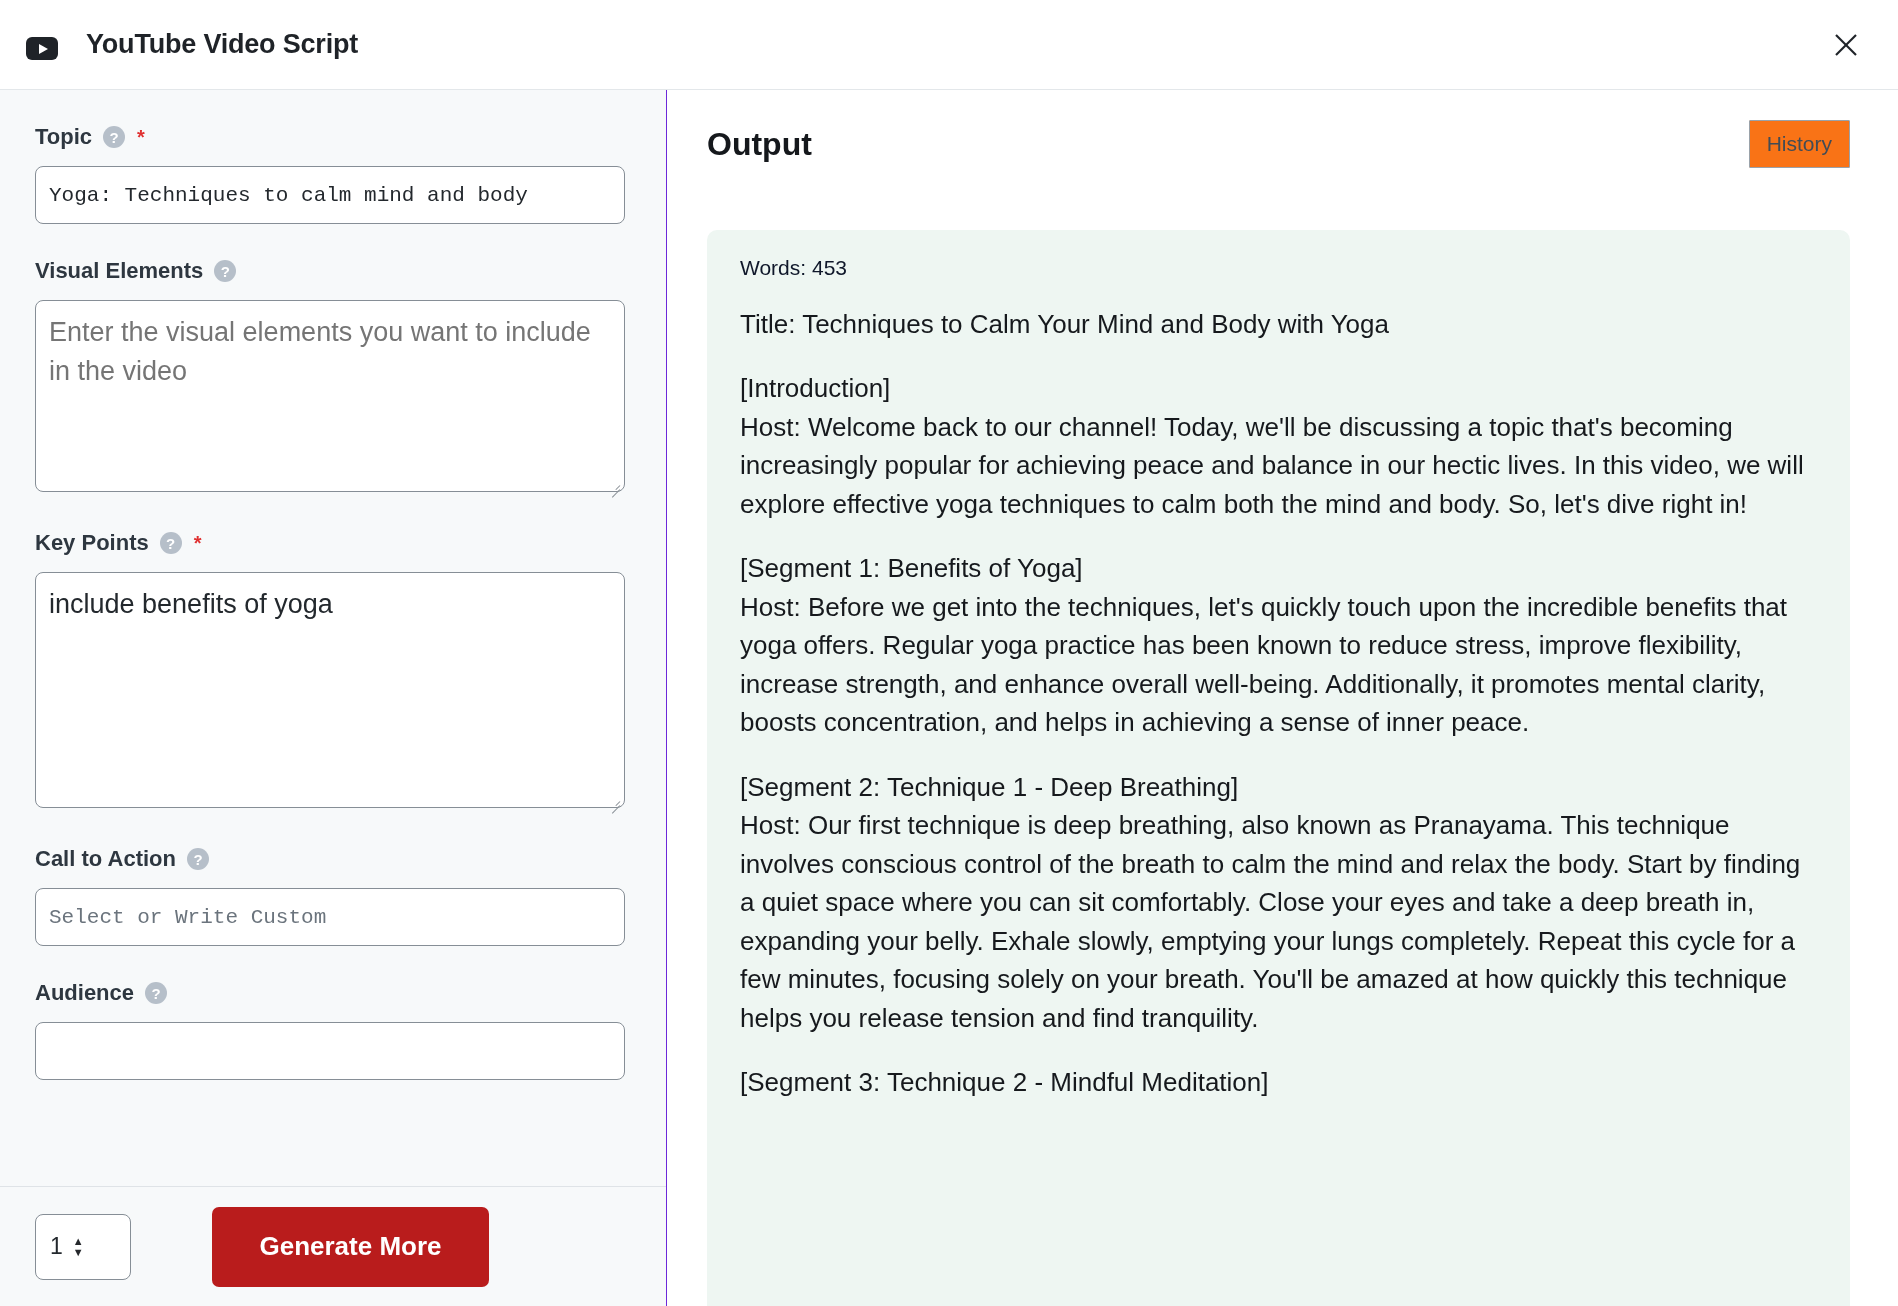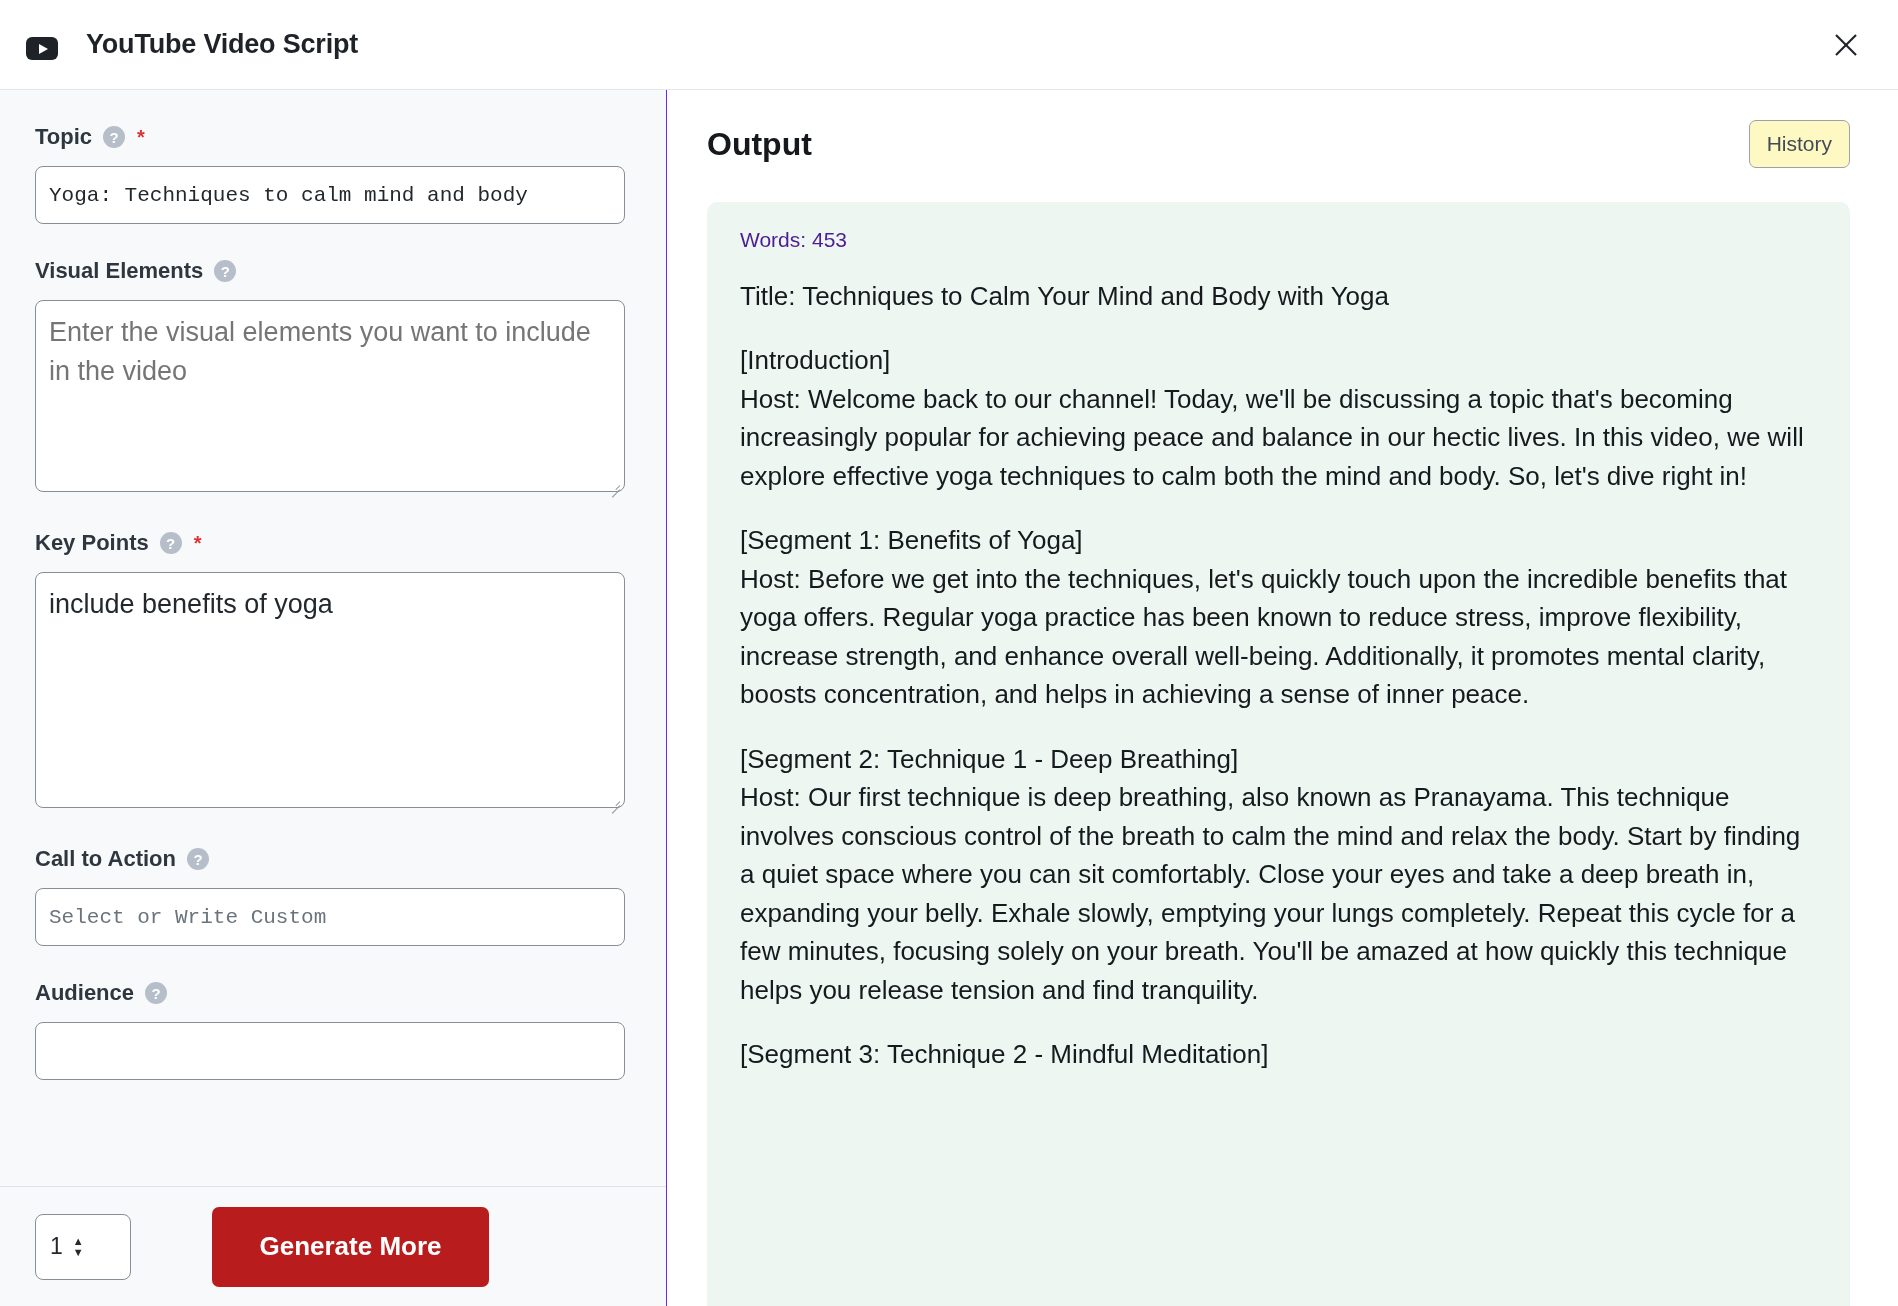--- a/index.html
+++ b/index.html
@@ -225,53 +225,54 @@
 
   
   .right-panel {
     flex: 1;
     background: #ffffff;
     padding: 30px 48px 0 40px;
     display: flex;
     flex-direction: column;
     min-width: 0;
     overflow: hidden;
+    gap: 28px;
   }
   .out-head {
     display: flex;
     align-items: center;
     justify-content: space-between;
     margin-bottom: 34px;
   }
   .out-title {
     font-size: 32px;
     font-weight: bold;
     color: #15181c;
   }
   .history-btn {
-    background: #fef9c3;
+    background: #f97316;
     border: 1px solid #9aa2aa;
-    border-radius: 7px;
+    border-radius: 1px;
     color: #434c55;
     font-family: "Liberation Sans", sans-serif;
     font-size: 21px;
     padding: 11px 17px;
     cursor: pointer;
   }
   .out-card {
     flex: 1;
     background: #eef6f2;
     border-radius: 10px 10px 0 0;
     padding: 26px 33px 0 33px;
     overflow: hidden;
     min-height: 0;
   }
   .words-count {
     font-size: 21px;
-    color: #4c1d95;
+    color: #0f172a;
     margin-bottom: 25px;
   }
   .out-body p {
     margin: 0 0 26px 0;
     font-size: 26px;
     line-height: 1.48;
     color: #16191d;
     white-space: pre-wrap;
   }
 </style>

